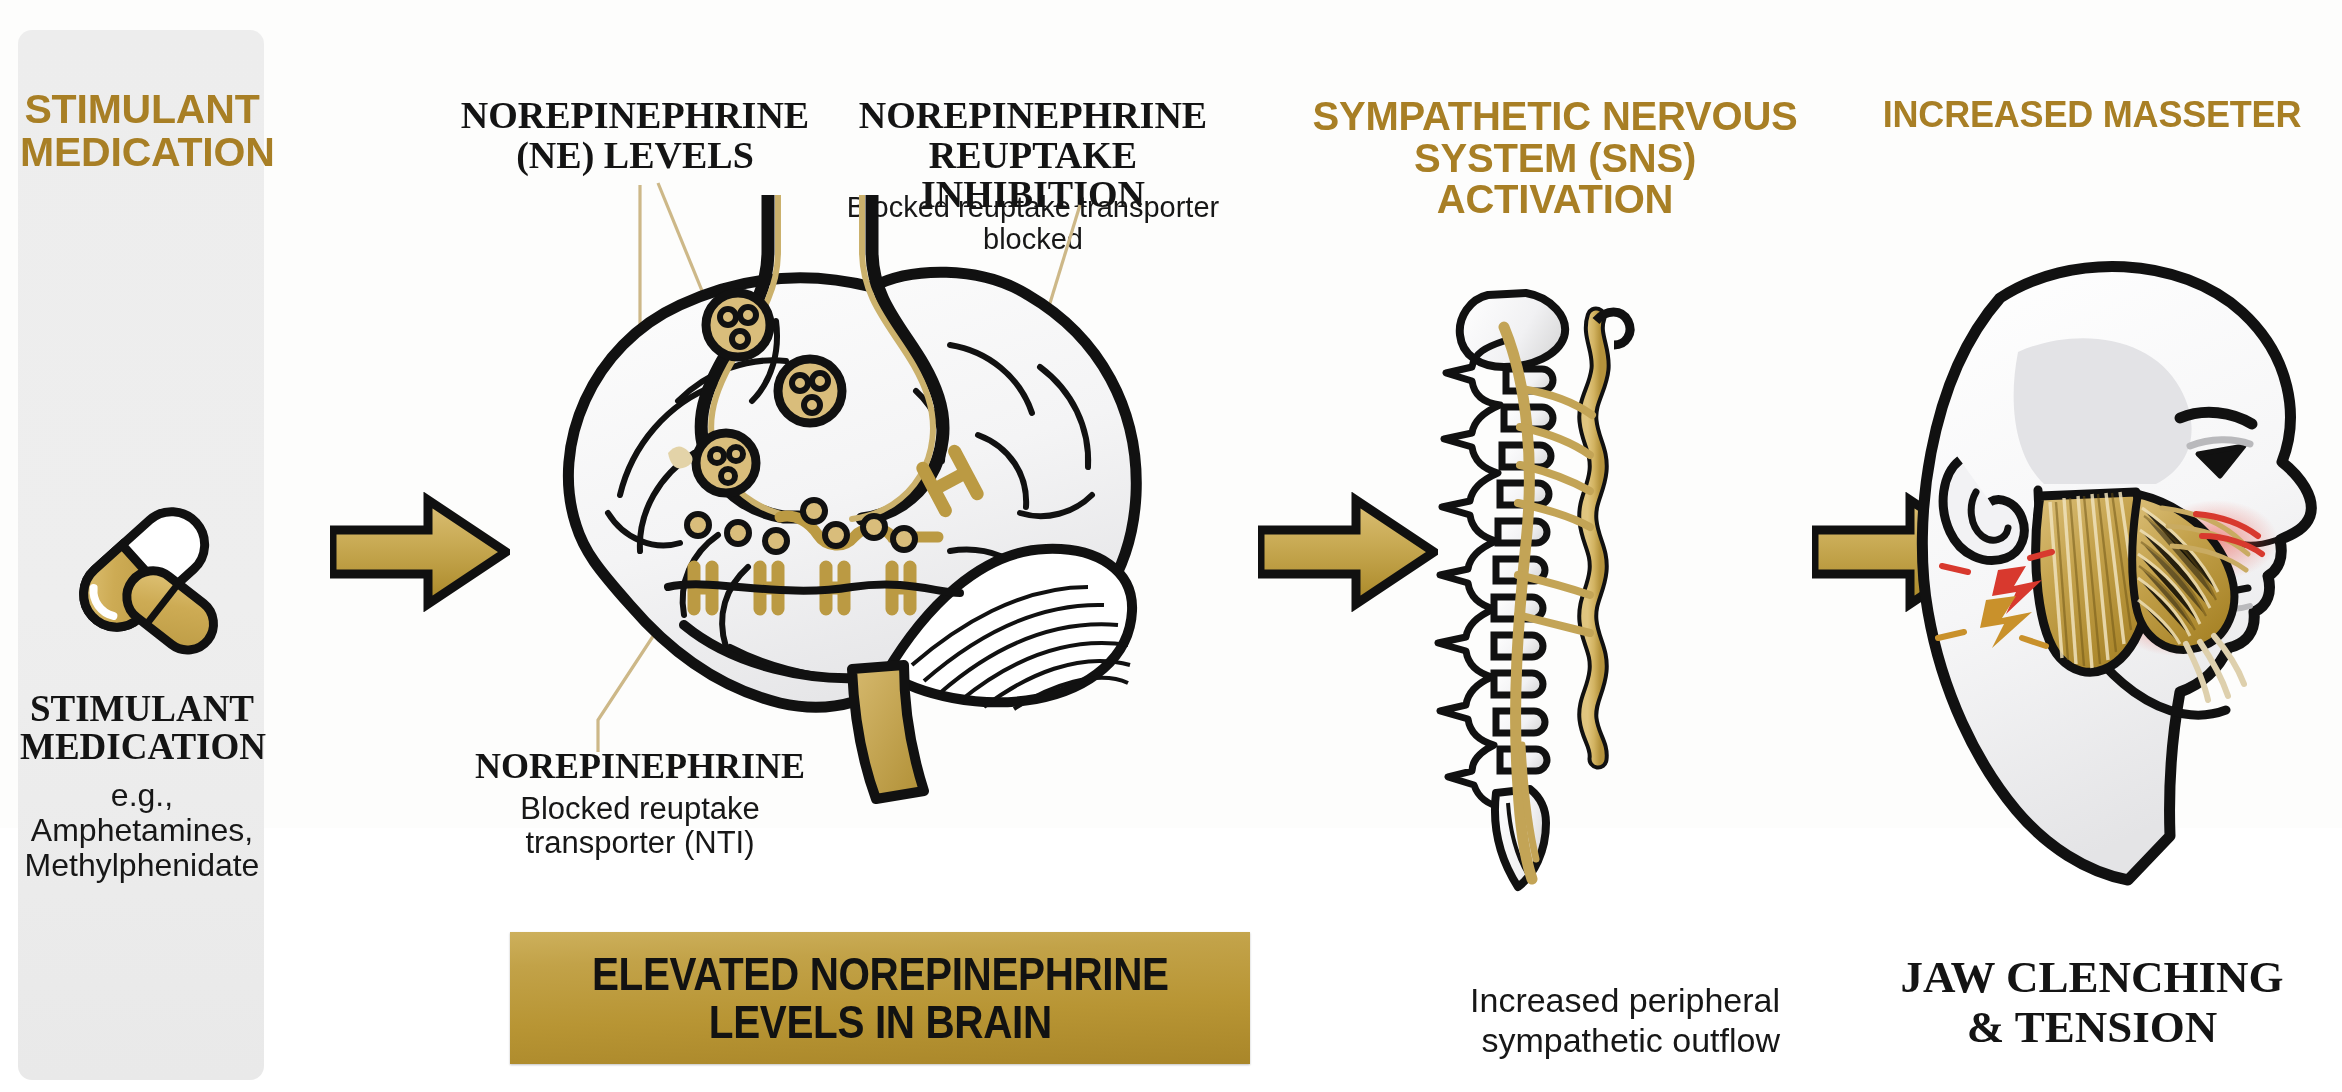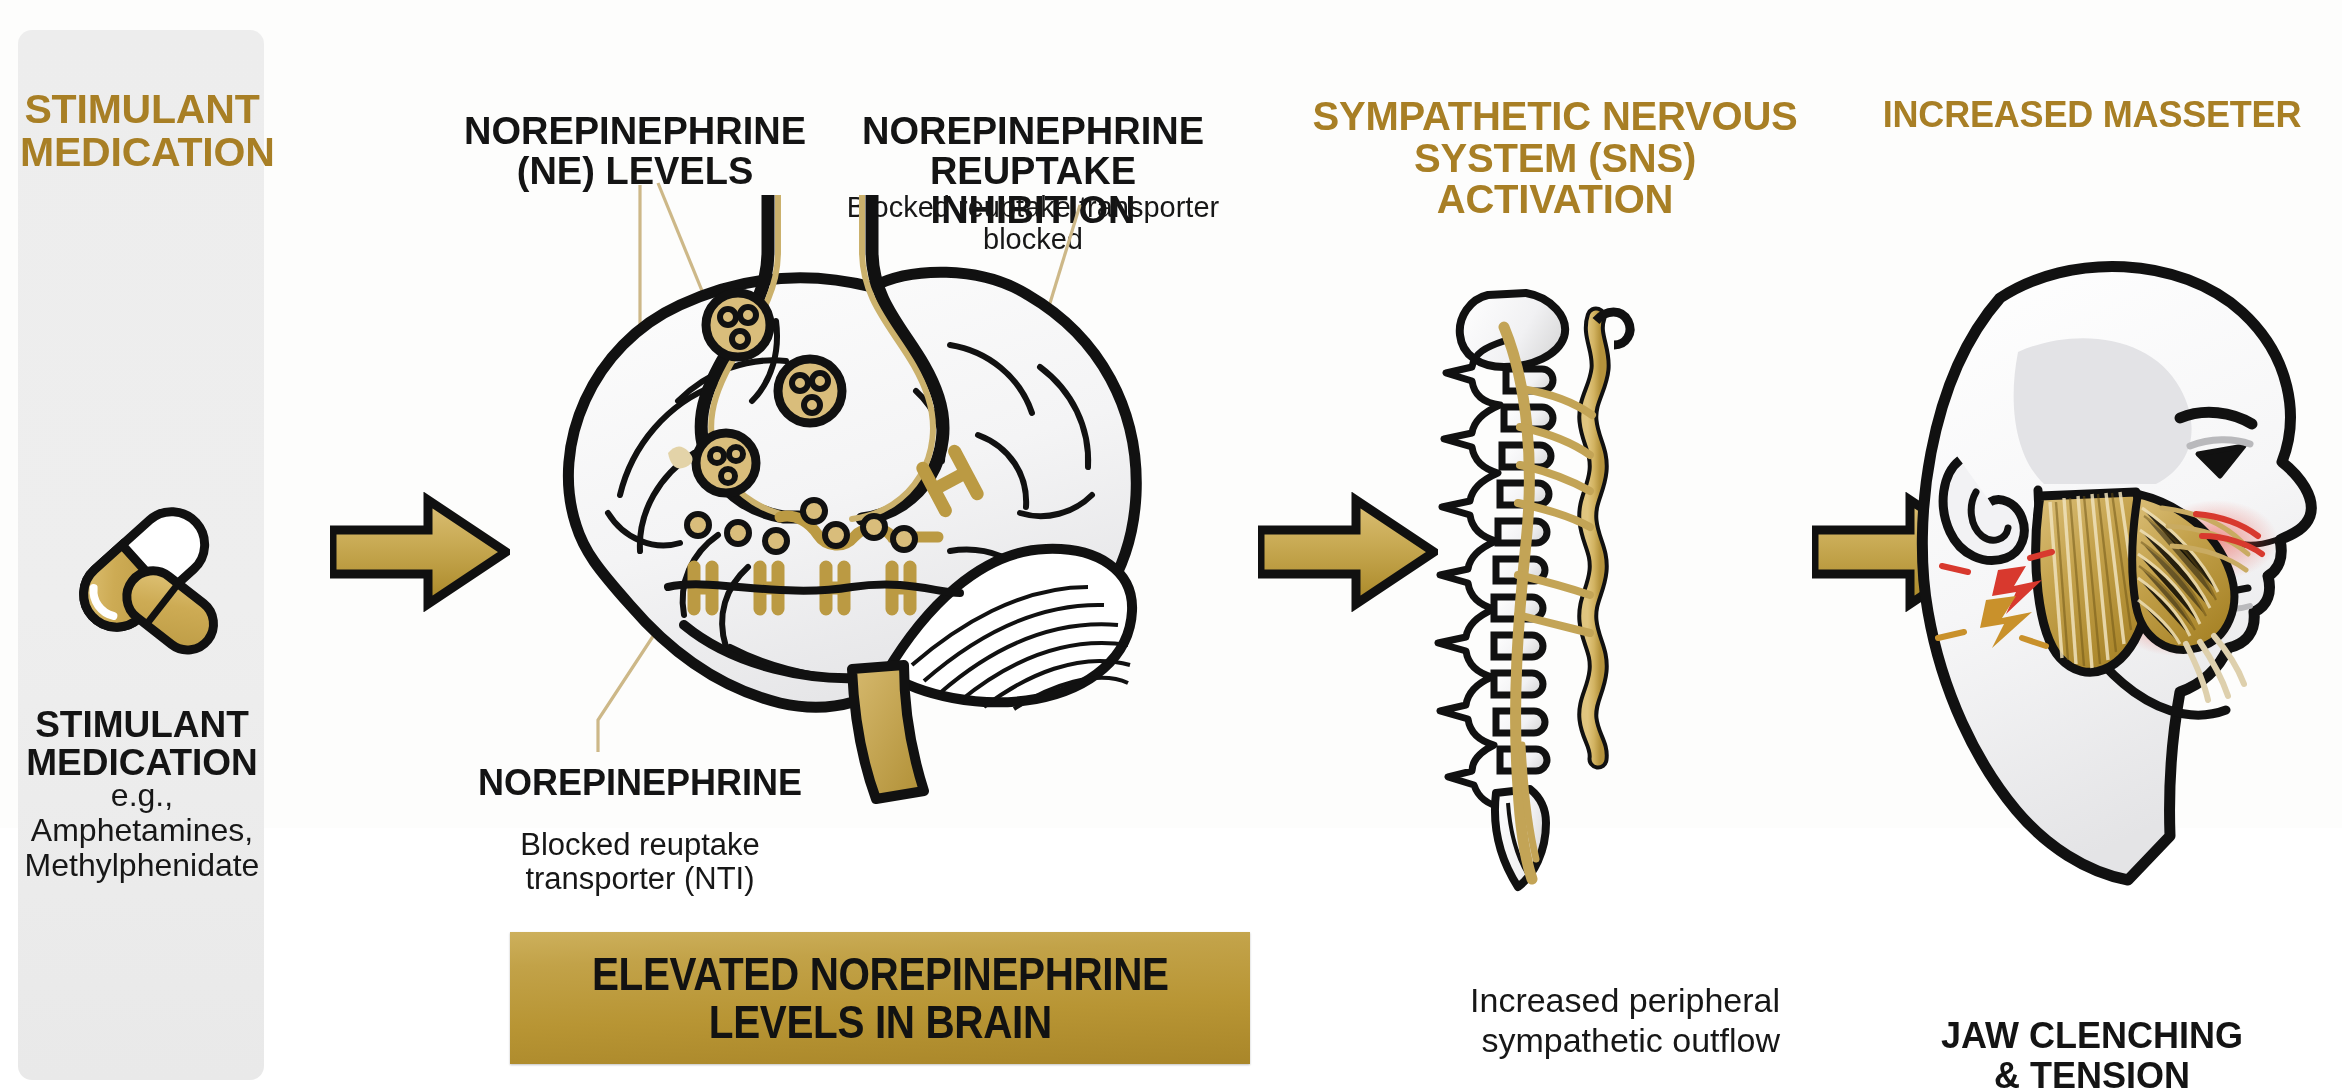--- a/index.html
+++ b/index.html
@@ -39,22 +39,21 @@
     letter-spacing: -0.2px;
     line-height: 1.04;
     text-align: center;
     font-family: "Liberation Sans", sans-serif;
   }
   .black-heading {
     color: #141414;
     font-weight: bold;
     line-height: 1.04;
     text-align: center;
-    font-family: Liberation Sans, sans-serif;
-    margin-top: 16px;
+    font-family: Liberation Serif, serif;
   }
   .black-sub {
     color: #171717;
     font-weight: normal;
     line-height: 1.1;
     text-align: center;
     font-family: "Liberation Sans", sans-serif;
   }
 
   
@@ -271,21 +270,21 @@
     <g stroke="#bb9a43" stroke-width="13" stroke-linecap="round" fill="none" transform="rotate(-28 470 286)">
       <path d="M452 262 V310 M488 262 V310 M452 286 H488"></path>
     </g>
 
     <path d="M188 392 C230 382, 300 404, 372 392 C426 384, 458 398, 480 398" fill="none" stroke="#111111" stroke-width="8" stroke-linecap="round"></path>
 
     <path d="M188 258 q10 -12 20 -2 q10 10 -2 16 q-14 6 -18 -14 z" fill="#e3d3a8"></path>
   </svg>
 
   <div class="abs black-heading" style="left:420px; top:748px; width:440px; font-size:36px;">NOREPINEPHRINE</div>
-  <div class="abs black-sub" style="left:420px; top:792px; width:440px; font-size:31px;margin-top:36px;">
+  <div class="abs black-sub" style="left:420px; top:792px; width:440px; font-size:31px;">
     <div>Blocked reuptake</div>
     <div>transporter (NTI)</div>
   </div>
 
   <div class="abs" id="elevated-banner">
     <div class="btxt">
       <div>ELEVATED NOREPINEPHRINE</div>
       <div>LEVELS IN BRAIN</div>
     </div>
   </div>
@@ -518,18 +517,18 @@
     <g stroke="#d8392e" stroke-width="6" stroke-linecap="round" fill="none">
       <path d="M88 332 L62 326"></path>
       <path d="M150 318 L172 312"></path>
     </g>
     <g stroke="#c9912b" stroke-width="6" stroke-linecap="round" fill="none">
       <path d="M84 392 L58 398"></path>
       <path d="M142 398 L166 406"></path>
     </g>
   </svg>
 
-  <div class="abs black-heading" style="left:1846px; top:1000px; width:492px; font-size:36px; line-height:1.12;">
+  <div class="abs black-heading" style="left:1846px; top:952px; width:492px; font-size:45px; line-height:1.12;">
     <div>JAW CLENCHING</div>
     <div>&amp; TENSION</div>
   </div>
 
 </div>
 
 </body></html>

